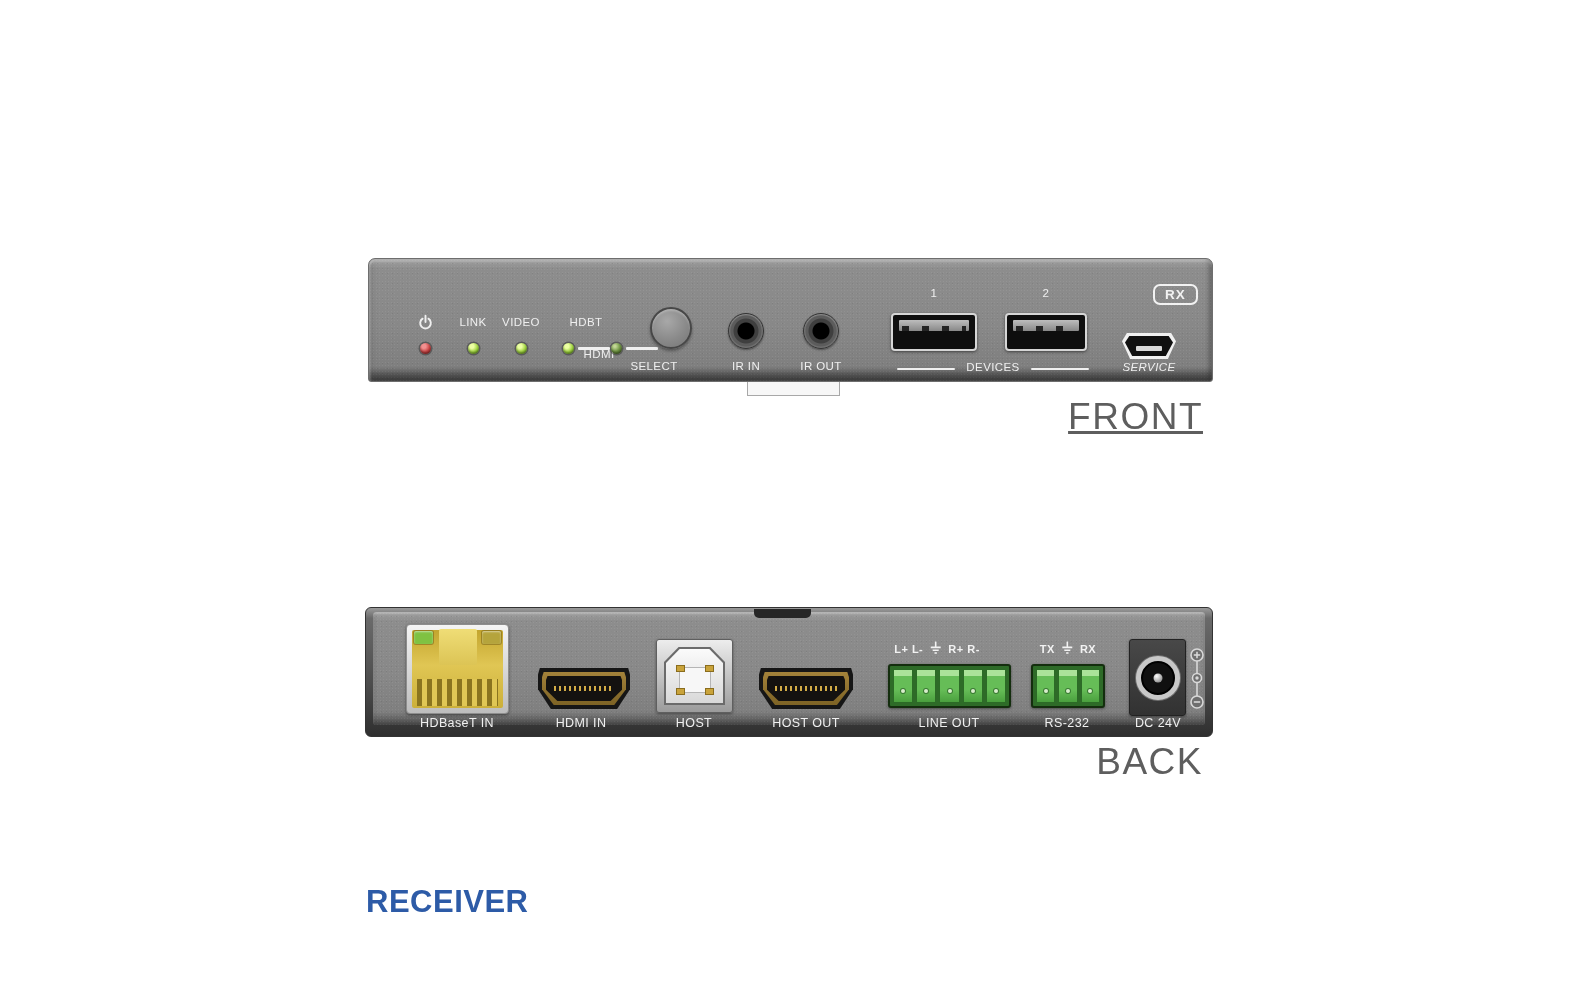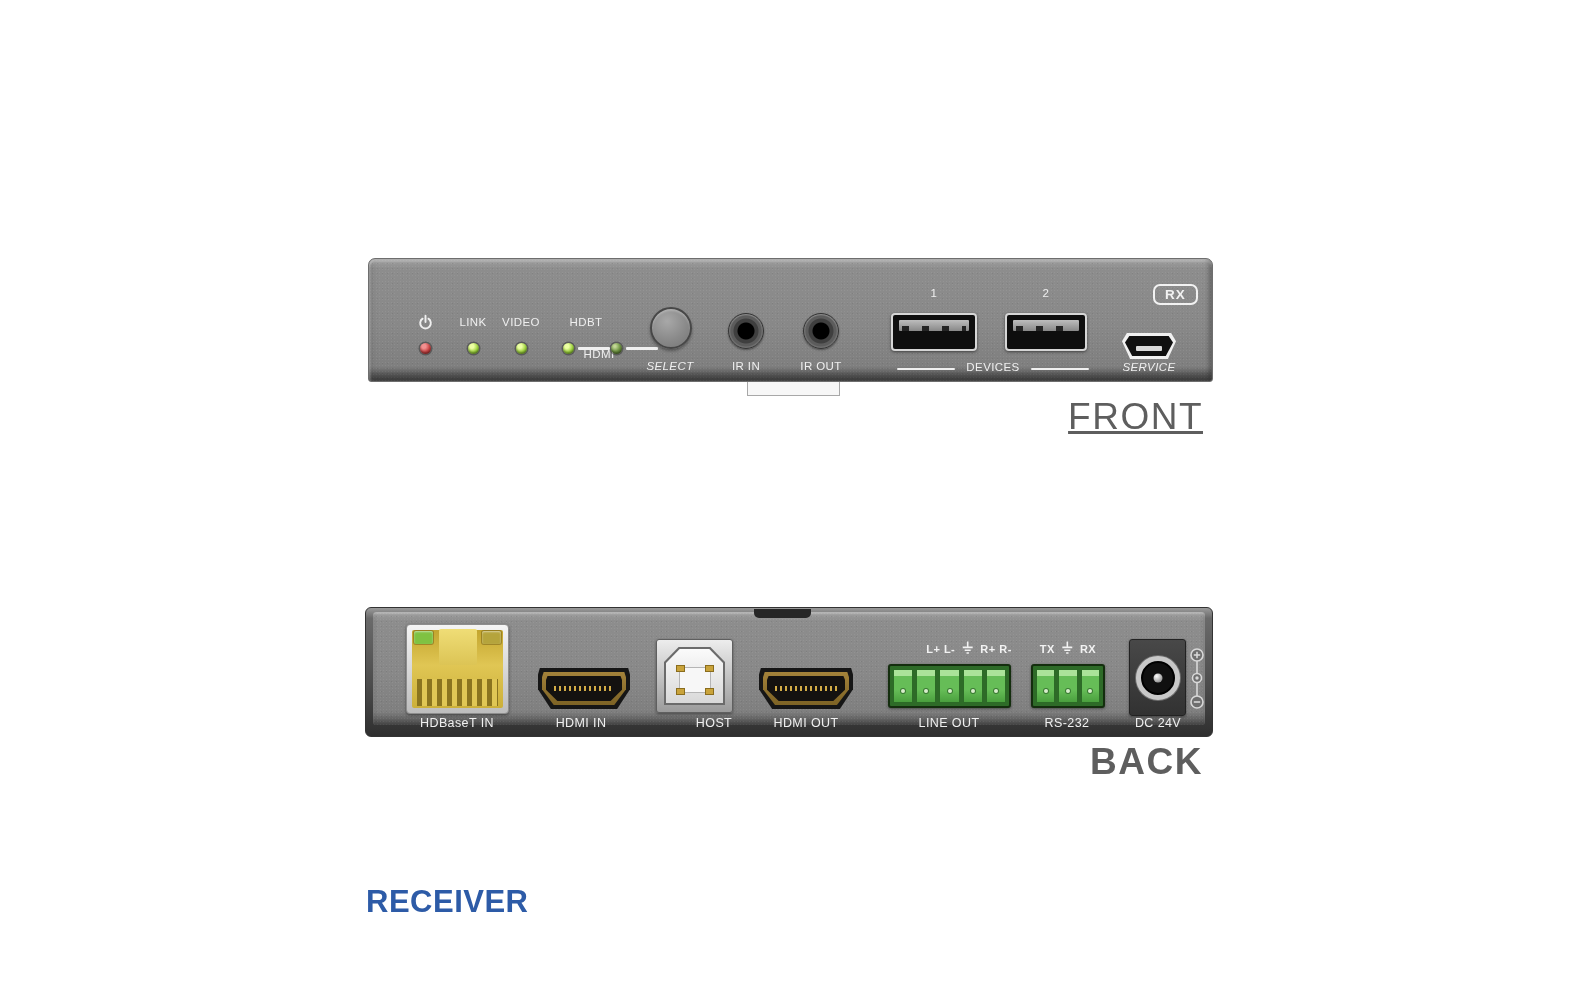--- a/index.html
+++ b/index.html
@@ -65,21 +65,21 @@
   .micro-slot { position:absolute; left:14px; width:26px; top:13px; height:5px; background:#d9d9d9; border-radius:1px; }
 
   
   .rx-badge { position:absolute; left:784px; top:25px; width:45px; height:21px;
     border:2.5px solid #f2f2f2; border-radius:7px; display:flex; align-items:center; justify-content:center;
     color:#f2f2f2; font-weight:bold; font-size:13.5px; letter-spacing:1px; }
 
   
   .caption { position:absolute; color:#5e5e5e; font-size:37px; letter-spacing:1.5px; font-weight:400; }
   .caption-front { right:385px; top:396px;text-decoration:underline; }
-  .caption-back  { right:385px; top:741px;font-weight:bold; }
+  .caption-back  { right:385px; top:741px; }
   .footer-title { position:absolute; left:366px; top:884px; color:#2d5ba7;
     font-size:31px; font-weight:bold; letter-spacing:.5px; }
 
   
   .panel-back { position:absolute; left:365px; top:607px; width:848px; height:130px;
     background:linear-gradient(180deg,#9a9a9a,#6a6a6a 8%,#4c4c4c 60%,#2f2f2f);
     border:1px solid #333; border-radius:6px; }
   .back-face { position:absolute; left:7px; right:7px; top:4px; bottom:11px; border-radius:3px;
     box-shadow: inset 0 2px 2px rgba(255,255,255,.25), inset 0 -3px 4px rgba(0,0,0,.25); }
   .top-slot { position:absolute; left:388px; top:1px; width:57px; height:9px;
@@ -171,21 +171,21 @@
     <span class="flabel" style="left:199px; top:57px;padding-left:36px;">HDBT</span>
     <span class="flabel" style="left:230px; top:57px;margin-top:32px;">HDMI</span>
     <span class="led led-green" style="left:98.5px; top:84px;"></span>
     <span class="led led-green" style="left:146.5px; top:84px;"></span>
     <span class="led led-green" style="left:193.5px; top:84px;"></span>
     <span class="led led-dgreen" style="left:241.5px; top:84px;"></span>
     <span class="led-seg" style="left:209px; top:88px; width:32px;"></span>
     <span class="led-seg" style="left:257px; top:88px; width:32px;"></span>
 
     <div class="select-btn"></div>
-    <span class="flabel" style="left:301px; top:101px;font-style:italic;">SELECT</span>
+    <span class="flabel" style="left:285px; top:101px;">SELECT</span>
 
     <div class="jack" style="left:359px; top:54px;"></div>
     <span class="flabel" style="left:377px; top:101px;">IR IN</span>
     <div class="jack" style="left:434px; top:54px;"></div>
     <span class="flabel" style="left:452px; top:101px;">IR OUT</span>
 
     <span class="flabel" style="left:565px; top:28px;">1</span>
     <span class="flabel" style="left:677px; top:28px;">2</span>
     <div class="usb-a" style="left:522px; top:54px; width:86px;">
       <span class="usb-tongue"></span>
@@ -237,31 +237,31 @@
     <div class="usbb">
       <span class="usbb-outline"></span>
       <span class="usbb-white"></span>
       <span class="usbb-core">
         <span class="usbb-pad pad-tl"></span>
         <span class="usbb-pad pad-tr"></span>
         <span class="usbb-pad pad-bl"></span>
         <span class="usbb-pad pad-br"></span>
       </span>
     </div>
-    <span class="blabel" style="left:328px;margin-left:20px;">HOST</span>
+    <span class="blabel" style="left:328px;">HOST</span>
 
     <div class="hdmi" style="left:393px; top:60px; width:94px;">
       <span class="hdmi-outer"></span>
       <span class="hdmi-gold"></span>
       <span class="hdmi-dark"></span>
       <span class="hdmi-pins"></span>
     </div>
-    <span class="blabel" style="left:440px;">HDMI OUT</span>
-
-    <div class="pins" style="left:603px;">
+    <span class="blabel" style="left:440px;">HOST OUT</span>
+
+    <div class="pins" style="left:571px;">
       <span>L+ L-</span>
       <span>
         <svg width="11" height="13" viewBox="0 0 11 13">
           <line x1="5.5" y1="0.5" x2="5.5" y2="6" stroke="#f2f2f2" stroke-width="1.6"></line>
           <line x1="0.5" y1="6.4" x2="10.5" y2="6.4" stroke="#f2f2f2" stroke-width="1.6"></line>
           <line x1="2.5" y1="9.2" x2="8.5" y2="9.2" stroke="#f2f2f2" stroke-width="1.6"></line>
           <line x1="4.3" y1="12" x2="6.7" y2="12" stroke="#f2f2f2" stroke-width="1.6"></line>
         </svg>
       </span>
       <span>R+ R-</span>

